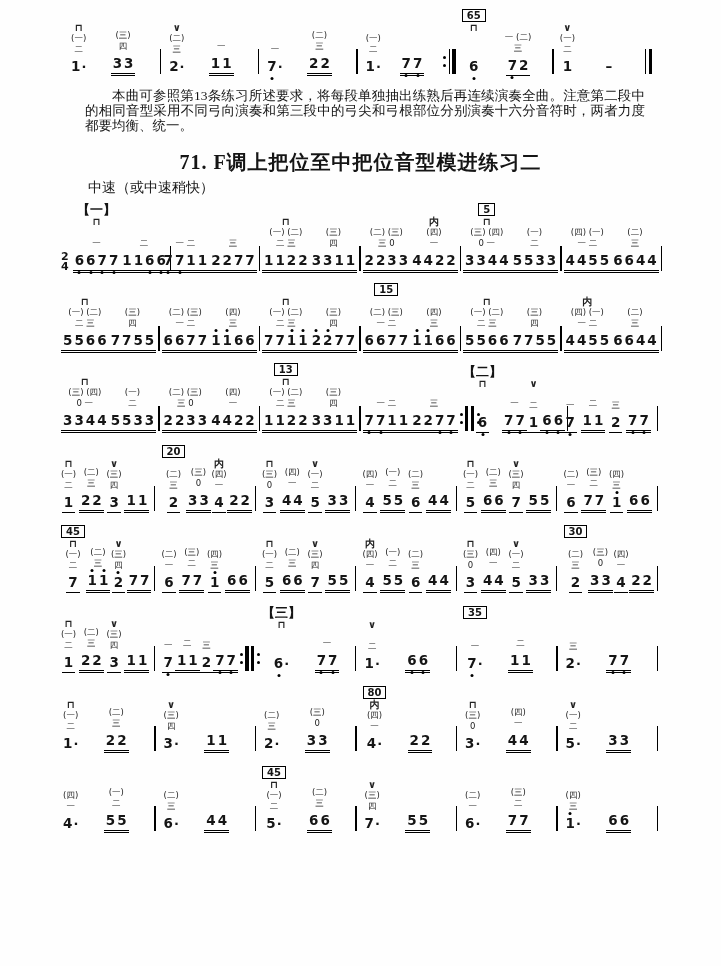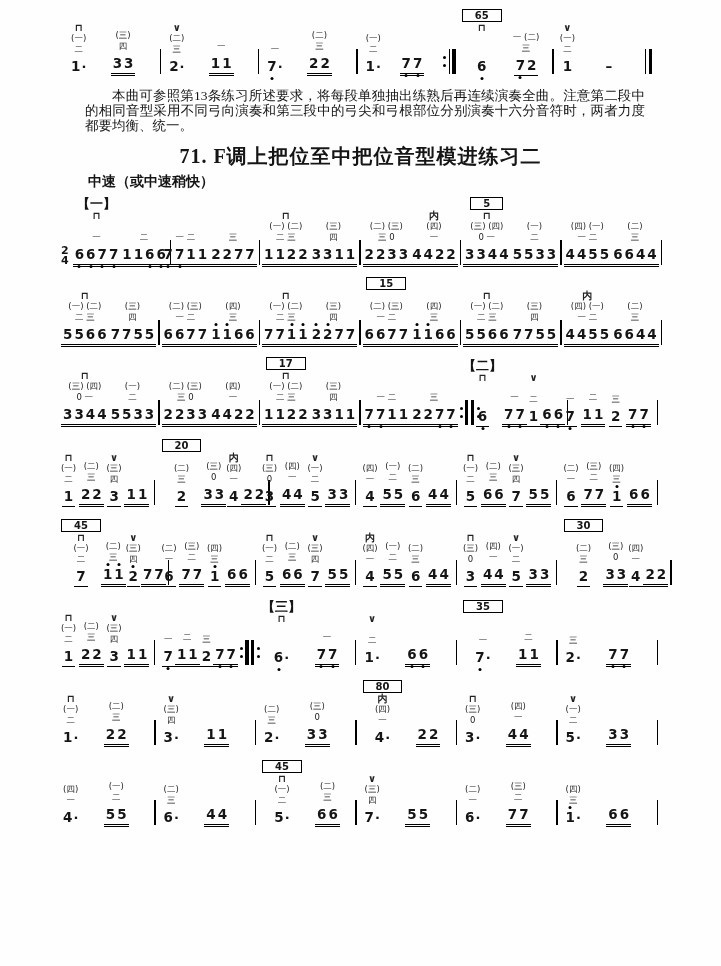--- a/index.html
+++ b/index.html
@@ -10,45 +10,45 @@
          margin:0 60px 0 58px;height:80px;padding-bottom:10px;box-sizing:border-box;}
   .mline.prelude{margin:0 66px 0 66px;height:70px;padding-top:26px;box-sizing:content-box;height:44px;padding-bottom:12px;}
   .measure{flex:1 1 0;min-width:0;display:flex;justify-content:space-between;align-items:flex-end;padding:0 3px;position:relative;}
   .beat{display:flex;flex-direction:column;align-items:center;justify-content:flex-end;}
   .stack{display:flex;flex-direction:column;align-items:center;margin-bottom:3px;}
   .ann{font-size:8.5px;line-height:10.5px;text-align:center;white-space:nowrap;
        font-family:"DejaVu Sans","Liberation Sans",sans-serif;color:#222;}
   .ann.r0{font-size:10px;font-weight:bold;}
   .ann-sec{font-weight:bold;font-size:13px;line-height:15px;white-space:nowrap;font-family:"Liberation Serif",serif;}
   .annbox-row{line-height:13px;margin-bottom:1px;}
-  .ann-box{display:inline-block;border:1.4px solid #000;font:bold 10px/11px "DejaVu Sans",sans-serif;padding:0 12px;}
+  .ann-box{display:inline-block;border:1.4px solid #000;font:bold 10px/11px "DejaVu Sans",sans-serif;padding:0 4px;}
   .grp{display:inline-block;padding:0 1px 1px 1px;white-space:nowrap;}
   .u1{border-bottom:1.4px solid #000;}
   .u2{border-bottom:3px double #000;}
   .note{position:relative;display:inline-block;font:bold 13.5px/15px "DejaVu Sans","Liberation Sans",sans-serif;margin:0 1px;}
   .aug{font:bold 13px "DejaVu Sans",sans-serif;margin:0 1px 0 0;}
   .odot{position:absolute;width:3px;height:3px;border-radius:50%;background:#000;left:50%;transform:translateX(-50%);}
   .odot.below{bottom:-6px;}
   .odot.above{top:-4px;}
   .tsig{display:inline-flex;flex-direction:column;align-items:center;margin-right:4px;
         font:bold 11px/9.5px "DejaVu Sans",sans-serif;padding-bottom:2px;}
   .bar{display:flex;align-items:center;gap:2.5px;height:30px;margin-left:2px;}
   .bline{width:1.4px;height:25px;background:#000;}
   .bline.thick{width:3.2px;}
   .bdots{display:flex;flex-direction:column;gap:5px;}
   .bd{width:3px;height:3px;border-radius:50%;background:#000;}
   
   .req-label{font-weight:bold;font-size:13.5px;margin:14px 0 2px 96px;}
   .req-body{font-size:13.5px;line-height:15px;margin:0 76px 0 85px;text-align:justify;text-indent:2em;}
-  .title{font-weight:bold;font-size:20px;text-align:center;margin-top:10px;letter-spacing:1px;}
+  .title{font-weight:bold;font-size:20px;text-align:center;margin-top:16px;letter-spacing:1px;}
   .keyrow{display:flex;justify-content:space-between;align-items:baseline;margin:30px 80px 0 88px;
           font-weight:bold;font-size:14px;}
   .tonic{position:relative;display:inline-block;}
   .kdot{position:absolute;left:50%;transform:translateX(-50%);bottom:-4px;width:3px;height:3px;background:#000;border-radius:50%;}
-  .temporow{font-weight:bold;font-size:14px;margin:3px 0 0 88px;}
+  .temporow{font-weight:normal;font-size:14px;margin:3px 0 0 88px;}
   .score-body{margin-top:6px;}
 </style>
 </head>
 <body>
 
 <div class="page">
 
   <div style="height:6px"></div>
 
   <div class="mline prelude" id="top-line">
@@ -486,21 +486,21 @@
             </span>
             <span class="grp u2"><span class="note">4</span><span class="note">4</span><span class="note">2</span><span class="note">2</span></span>
           </span>
           <span class="bar">
             <i class="bline"></i>
           </span>
         </span>
         <span class="measure">
           <span class="beat">
             <span class="stack">
-              <span class="annbox-row"><span class="ann-box">17</span></span>
+              <span class="annbox-row"><span class="ann-box">13</span></span>
               <span class="ann r0">⊓</span>
               <span class="ann r1">(一) (二)</span>
               <span class="ann r2">二 三</span>
             </span>
             <span class="grp u2"><span class="note">1</span><span class="note">1</span><span class="note">2</span><span class="note">2</span></span>
           </span>
           <span class="beat">
             <span class="stack">
               <span class="ann r0">&nbsp;</span>
               <span class="ann r1">(三)</span>

